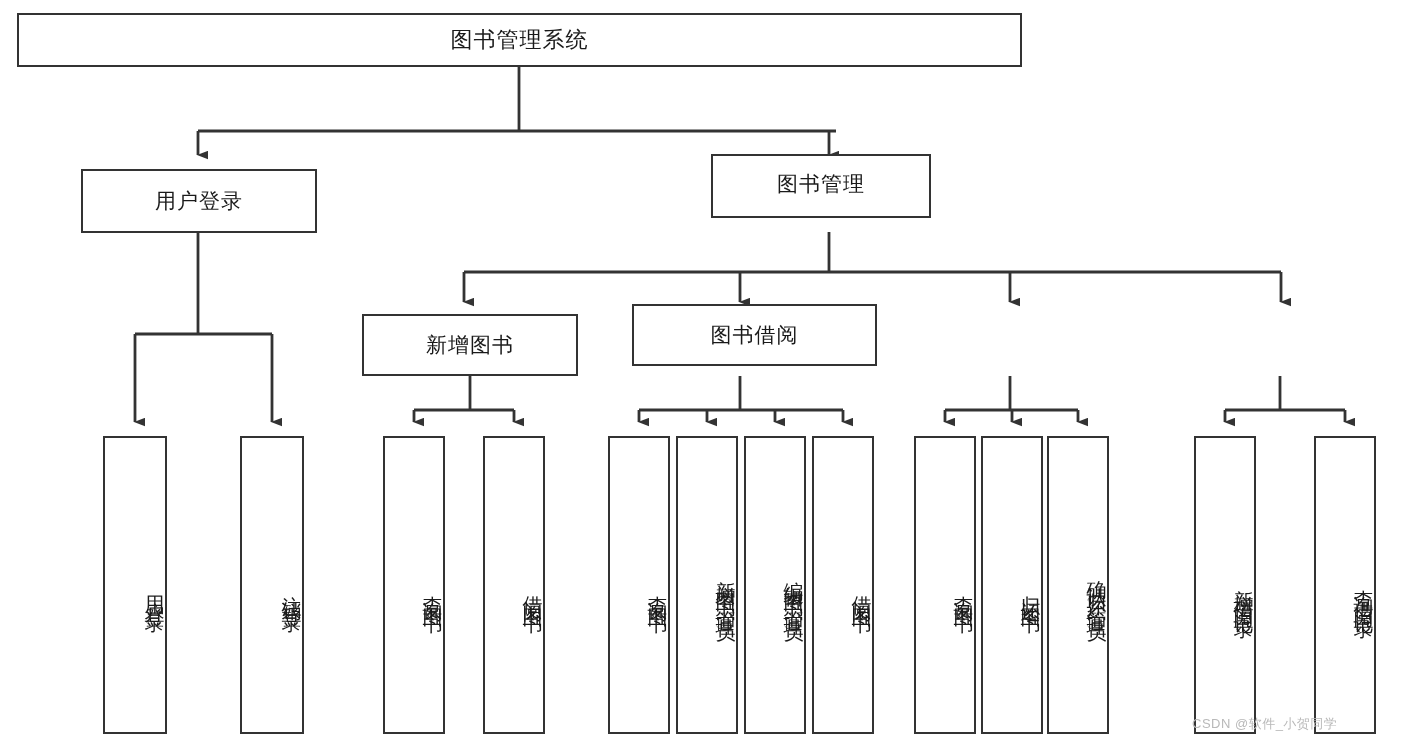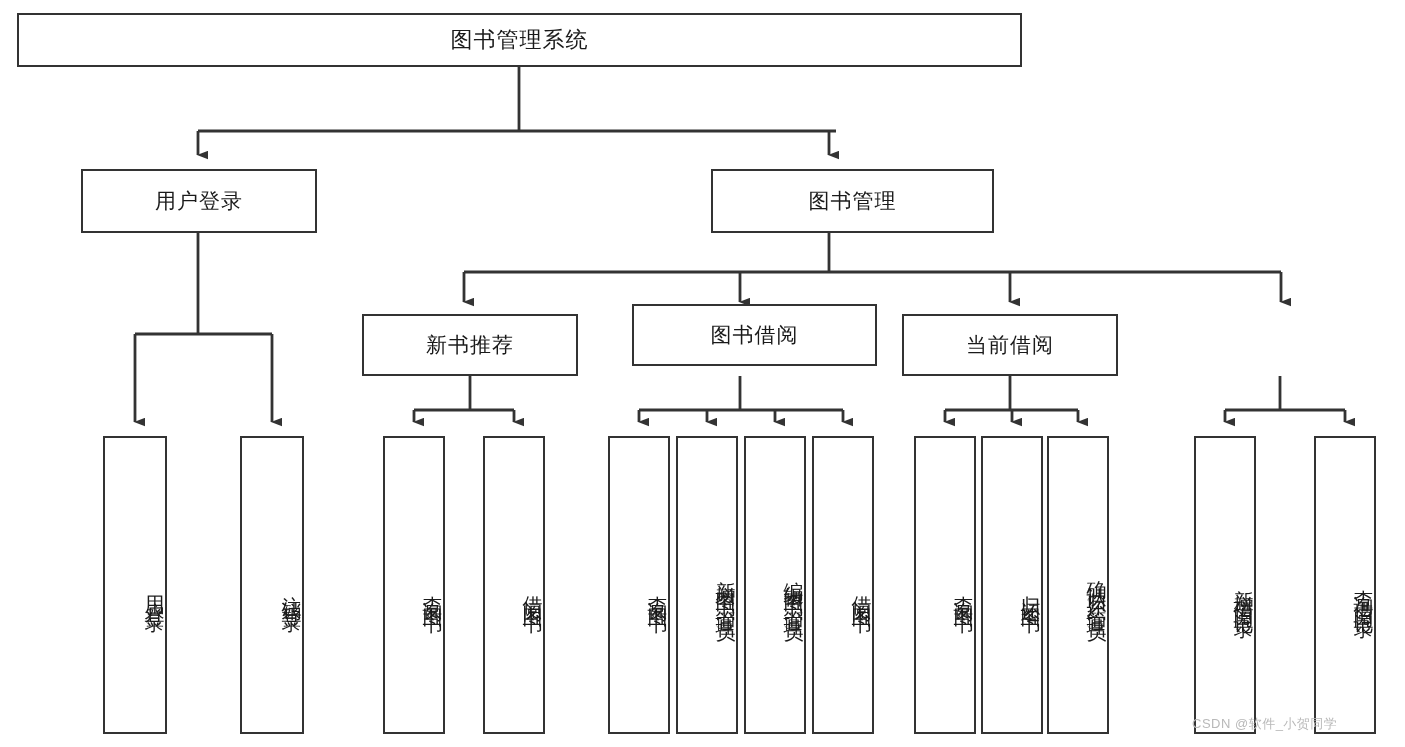--- a/index.html
+++ b/index.html
@@ -123,32 +123,29 @@
     </g>
   </svg>
 
   <div class="node h" id="root-node" style="left:17px; top:13px; width:1005px; height:54px;">
     <span class="txt">图书管理系统</span>
   </div>
 
   <div class="node h" style="left:81px; top:169px; width:236px; height:64px;">
     <span class="txt">用户登录</span>
   </div>
-  <div class="node h" style="left:711px; top:169px; width:283px; height:64px;">
+  <div class="node h" style="left:711px; top:154px; width:220px; height:64px;font-family:Liberation Mono, monospace;">
     <span class="txt">图书管理</span>
   </div>
 
   <div class="node h" style="left:362px; top:314px; width:216px; height:62px;">
-    <span class="txt">新书推荐</span>
+    <span class="txt">新增图书</span>
   </div>
   <div class="node h" style="left:632px; top:304px; width:245px; height:62px;">
     <span class="txt">图书借阅</span>
-  </div>
-  <div class="node h" style="left:902px; top:314px; width:216px; height:62px;">
-    <span class="txt">当前借阅</span>
   </div>
 
   <div class="node v" style="left:103px; top:436px; width:64px; height:298px;">
     <span class="txt">用户登录</span>
   </div>
   <div class="node v" style="left:240px; top:436px; width:64px; height:298px;">
     <span class="txt">注销登录</span>
   </div>
 
   <div class="node v" style="left:383px; top:436px; width:62px; height:298px;">

